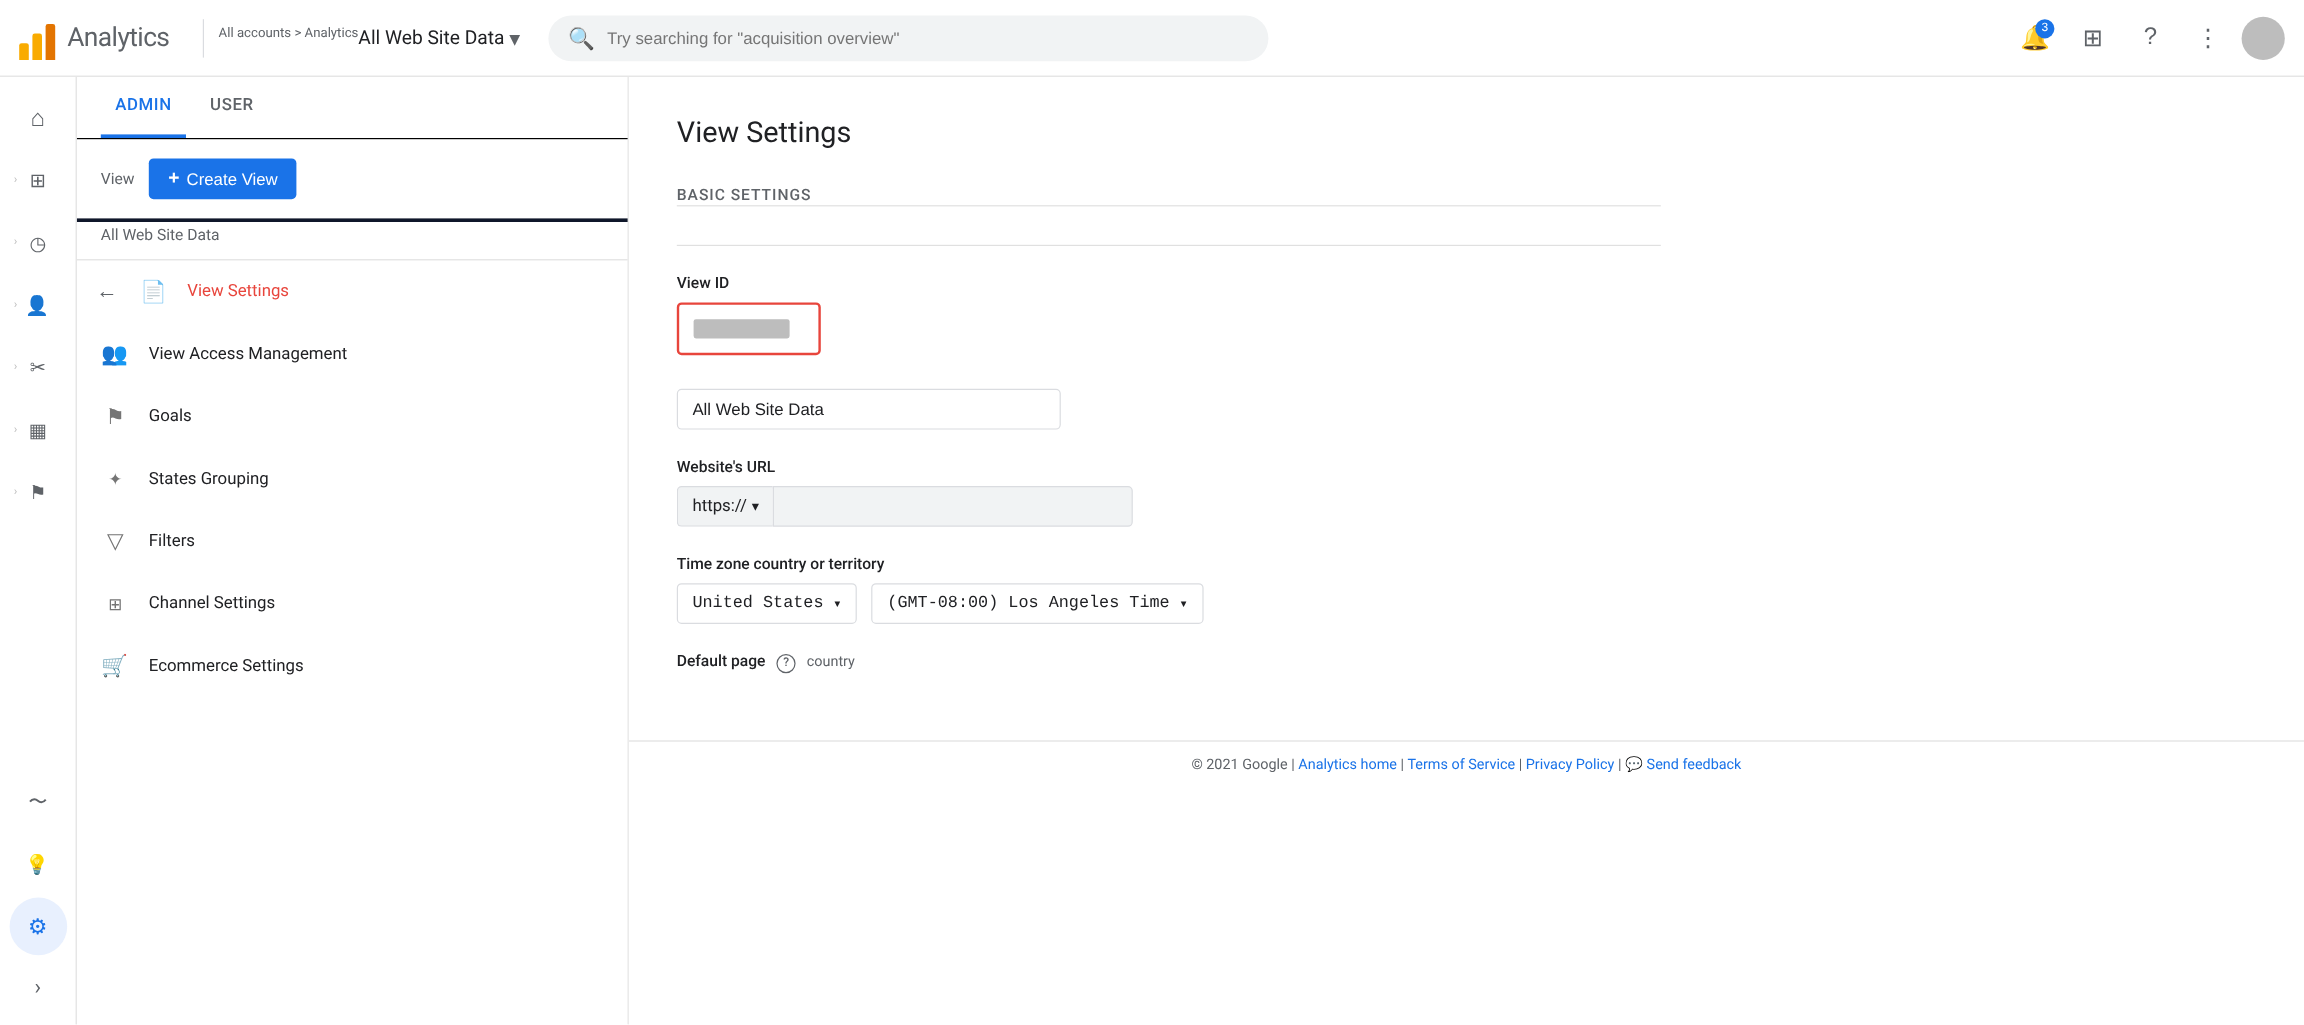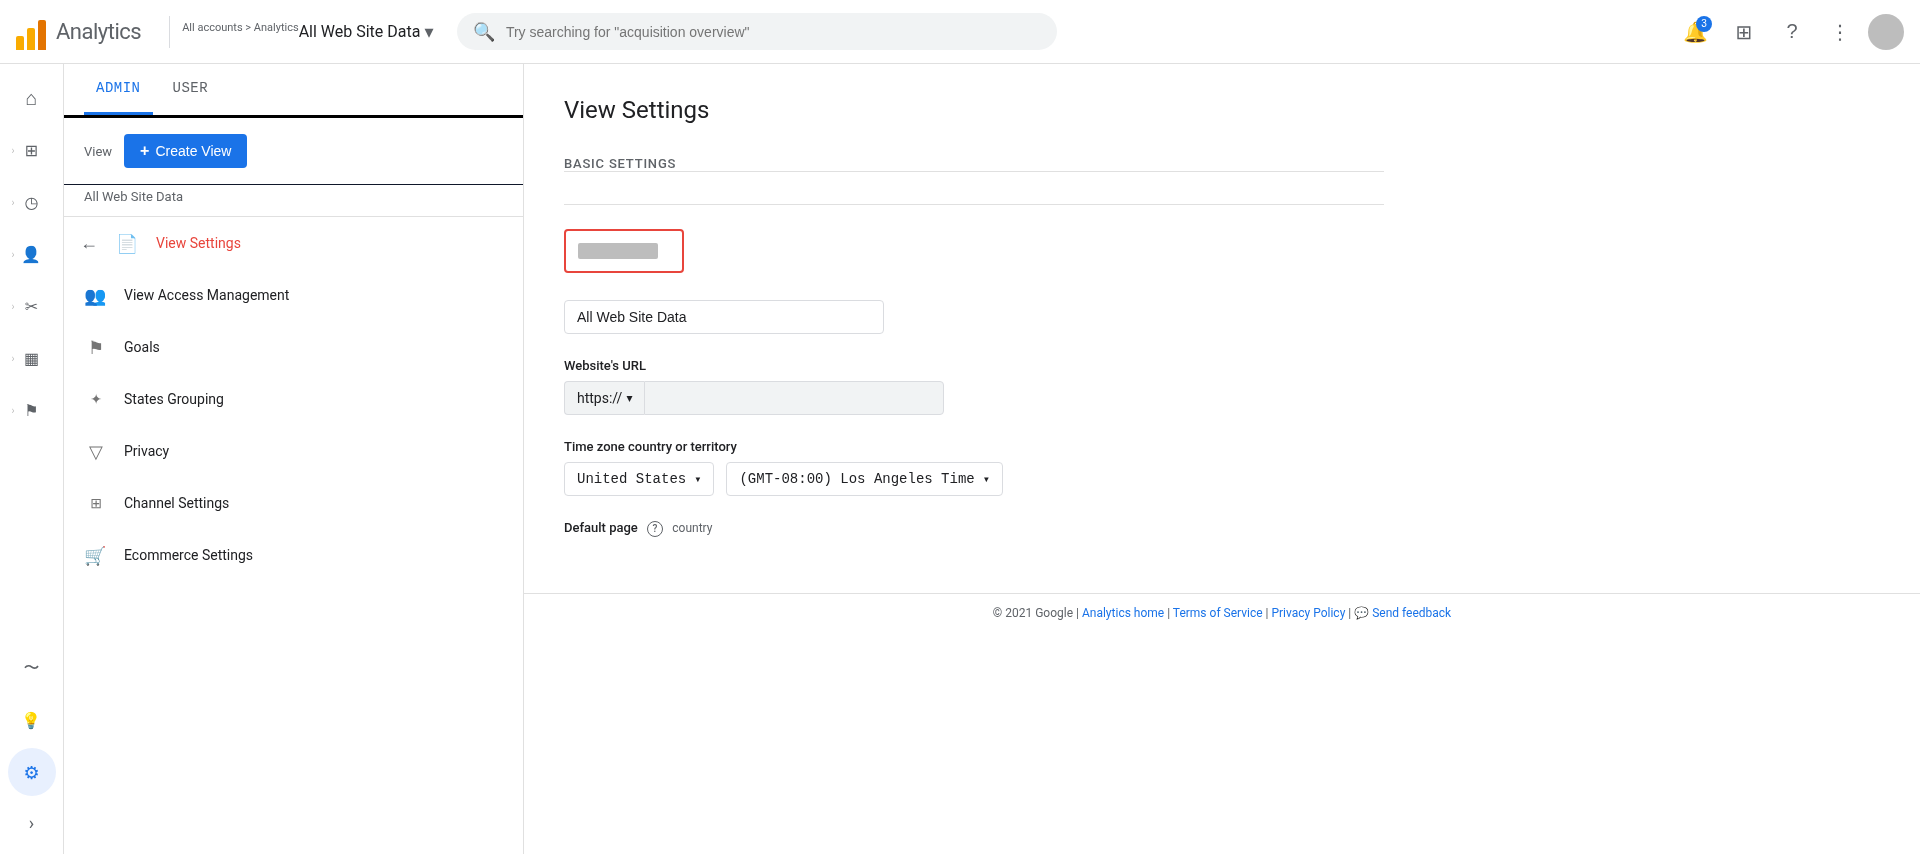--- a/index.html
+++ b/index.html
@@ -95,35 +95,35 @@
 
     
     .content-area {
       display: flex; flex: 1; overflow: hidden;
     }
     .admin-panel {
       display: flex; flex-direction: column; width: 460px; flex-shrink: 0;
       border-right: 1px solid #e0e0e0;
     }
     .admin-tabs {
-      display: flex; border-bottom: 3px solid #000000; padding: 0 20px; font-family: Liberation Mono, monospace;
+      display: flex; border-bottom: 1px solid #000000; padding: 0 20px;
     }
     .admin-tab {
       padding: 16px 12px; font-size: 14px; font-weight: 500; cursor: pointer;
       color: #5f6368; border-bottom: 3px solid transparent; margin-right: 8px;
       text-transform: uppercase; letter-spacing: 0.5px;
     }
     .admin-tab.active {
       color: #1a73e8; border-bottom-color: #1a73e8;
     }
 
     
     .view-section {
       display: flex; align-items: center; padding: 16px 20px; gap: 12px;
-      border-bottom: 1px solid #0f172a;
+      border-bottom: 3px solid #0f172a;
     }
     .view-label { font-size: 13px; color: #5f6368; }
     .create-view-btn {
       display: flex; align-items: center; gap: 6px;
       background: #1a73e8; color: #fff; border: none; border-radius: 4px;
       padding: 8px 16px; font-size: 14px; font-weight: 500; cursor: pointer;
     }
     .view-name-display {
       padding: 4px 20px 12px; font-size: 13px; color: #5f6368;
       border-bottom: 1px solid #e0e0e0;
@@ -353,21 +353,21 @@
           <span>Goals</span>
         </div>
 
         <div class="nav-item">
           <div class="nav-icon" style="font-size:14px;">✦</div>
           <span>States Grouping</span>
         </div>
 
         <div class="nav-item">
           <div class="nav-icon">▽</div>
-          <span>Privacy</span>
+          <span>Filters</span>
         </div>
 
         <div class="nav-item">
           <div class="nav-icon" style="font-size:14px;">⊞</div>
           <span>Channel Settings</span>
         </div>
 
         <div class="nav-item">
           <div class="nav-icon">🛒</div>
           <span>Ecommerce Settings</span>
@@ -381,20 +381,21 @@
         <div class="settings-header">
           <h1 class="settings-title">View Settings</h1>
         </div>
 
         <div class="section-header">
           <span>Basic Settings</span>
           <div class="section-divider"></div>
         </div>
 
         <div class="field-group">
+          <div class="field-label">View ID</div>
           <div class="view-id-box">
             <div class="view-id-value"></div>
           </div>
         </div>
 
         <div class="field-group">
           <input class="field-input" type="text" value="All Web Site Data" style="">
         </div>
 
         <div class="field-group">

